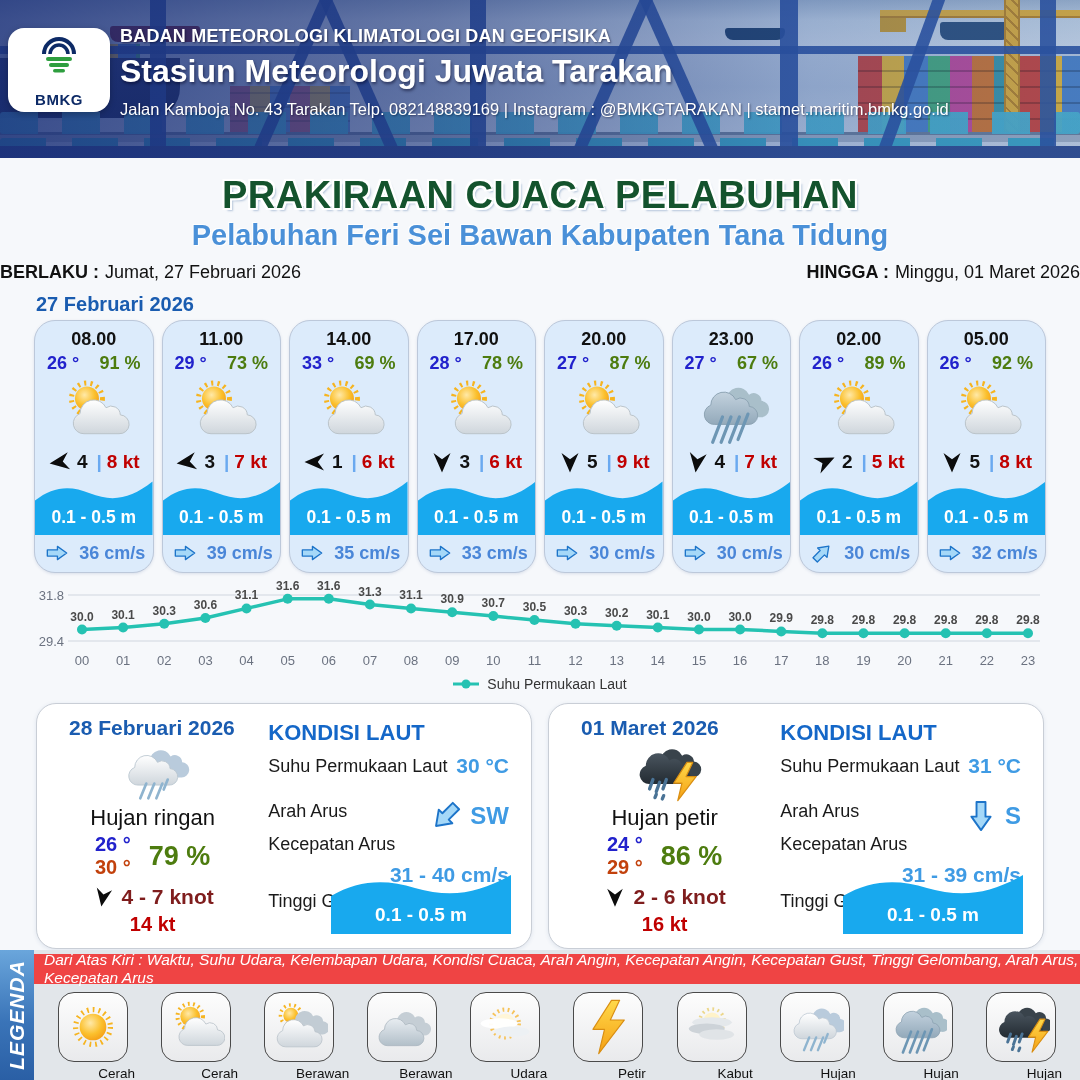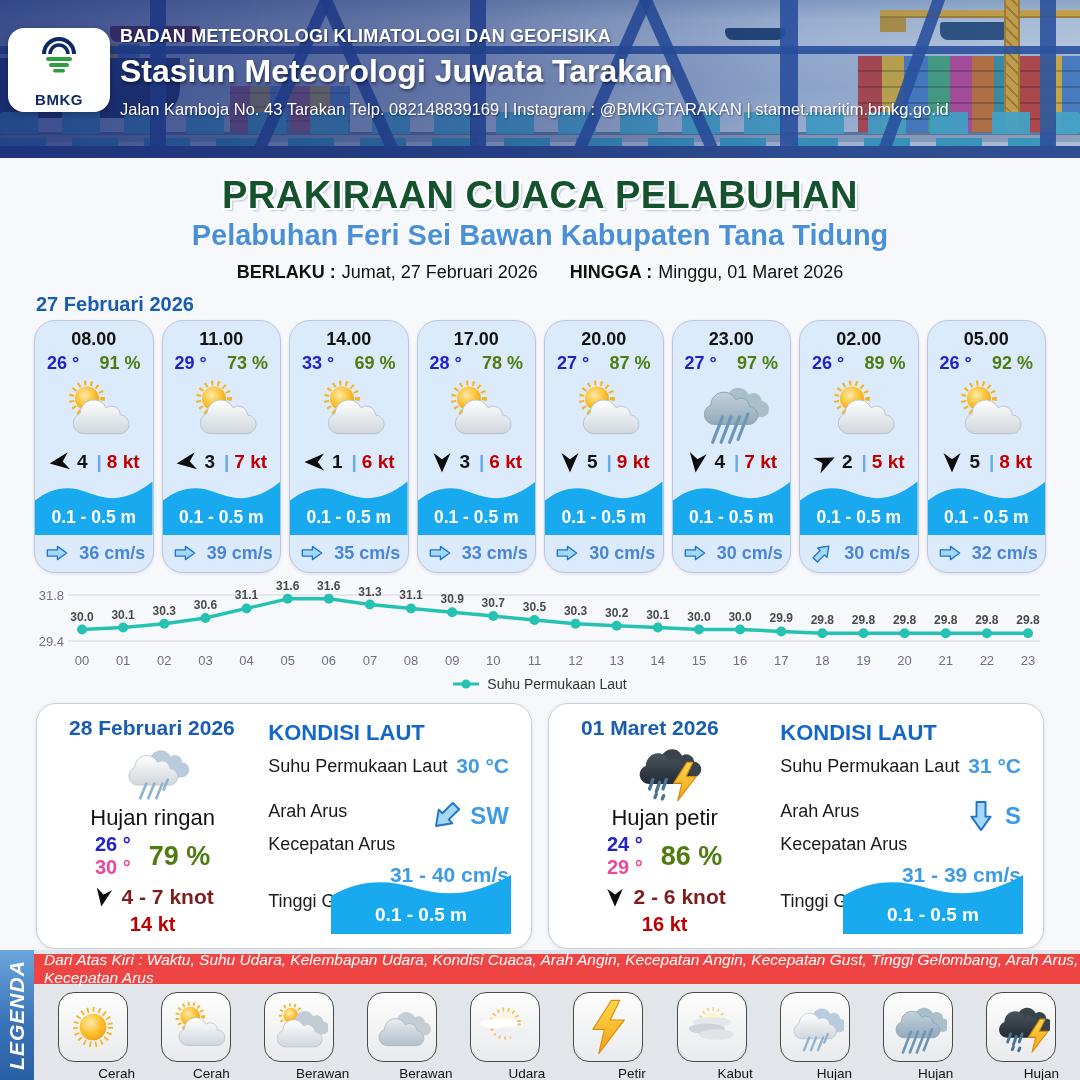--- a/index.html
+++ b/index.html
@@ -59,21 +59,21 @@
   .hdr-agency { font-size:18px; font-weight:bold; letter-spacing:.2px; text-shadow:1px 1px 2px rgba(0,0,30,.5); }
   .hdr-station { font-size:32px; font-weight:bold; margin-top:6px; text-shadow:1px 2px 3px rgba(0,0,30,.5); }
   .hdr-contact { font-size:16.5px; margin-top:10px; text-shadow:1px 1px 2px rgba(0,0,30,.5); }
 
   
   .title-block { text-align:center; padding-top:16px; }
   .main-title { font-size:38px; font-weight:bold; color:#14532d; letter-spacing:.5px;
          text-shadow:-2px -2px 0 #fff, 2px -2px 0 #fff, -2px 2px 0 #fff, 2px 2px 0 #fff, 3px 3px 2px rgba(120,150,190,.5); }
   .sub-title { font-size:29px; font-weight:bold; color:#4a90d8; margin-top:2px;
          text-shadow:-1px -1px 0 #fff, 1px 1px 0 #fff; }
-  .validity { display:flex; justify-content:center; gap:32px; margin-top:10px; font-size:18px; color:#111; }
+  .validity { display:flex; justify-content:space-between; gap:32px; margin-top:10px; font-size:18px; color:#111; }
   .validity b { font-weight:bold; margin-right:6px; }
   .day-label { margin:10px 0 4px 36px; font-size:20px; font-weight:bold; color:#1a5cb0; }
 
   
   .cards-row { display:flex; gap:8px; margin:0 34px; height:253px; }
   .fcard { flex:1; background:#dcebfb; border:1.5px solid #bcc8da; border-radius:21px; overflow:hidden;
          display:flex; flex-direction:column; position:relative; box-shadow:0 1px 3px rgba(60,90,140,.15); }
   .f-time { text-align:center; font-size:18px; font-weight:bold; color:#111; padding-top:8px; }
   .f-th { display:flex; justify-content:space-between; padding:3px 12px 0 12px; font-size:18px; font-weight:bold; }
   .f-temp { color:#2222cc; }
@@ -100,21 +100,21 @@
   
   .summary-row { display:flex; gap:16px; margin:8px 36px 0 36px; height:246px; }
   .scard { flex:1; background:#fff; border:1.5px solid #c9ced6; border-radius:20px; display:flex; padding:12px 18px 12px 14px;
          box-shadow:0 1px 4px rgba(60,90,140,.12); }
   .s-left { width:44%; display:flex; flex-direction:column; align-items:center; }
   .s-date { align-self:flex-start; margin-left:18px; font-size:21px; font-weight:bold; color:#1a5cb0; }
   .s-icon { width:104px; height:86px; margin-top:-2px; }
   .s-cond { font-size:22px; color:#111; margin-top:0px; }
   .s-temps { display:grid; grid-template-columns:auto auto; column-gap:18px; align-items:center; margin-top:2px; }
   .s-tmin { font-size:20px; font-weight:bold; color:#2222cc; }
-  .s-tmax { font-size:20px; font-weight:bold; color:#ec4899; }
+  .s-tmax { font-size:20px; font-weight:bold; color:#c2410c; }
   .s-hum { grid-row:1 / span 2; grid-column:2; font-size:27px; font-weight:bold; color:#4d7c0f; }
   .s-wind { display:flex; align-items:center; gap:8px; margin-top:6px; font-size:21px; font-weight:bold; color:#7f1d1d; }
   .s-wind .warr { width:22px; height:22px; }
   .s-gust { font-size:20px; font-weight:bold; color:#c00000; margin-top:4px; }
   .s-right { flex:1; padding-left:8px; position:relative; }
   .s-sea-title { font-size:22px; font-weight:bold; color:#1467c8; margin:4px 0 8px 6px; }
   .sea-row { display:flex; justify-content:space-between; align-items:center; padding:0 4px 0 6px; }
   .sea-label { font-size:18px; color:#1a1a1a; }
   .sea-val { font-size:21px; font-weight:bold; color:#3f9be4; }
   .sea-row.r1 { margin-top:2px; }
@@ -134,21 +134,21 @@
          background:linear-gradient(180deg,#6aa6dc 0%,#3a74b8 55%,#2a5fa5 100%);
          display:flex; align-items:center; justify-content:center; }
   .leg-banner span { transform:rotate(-90deg); font-size:21px; font-weight:bold; font-style:italic; color:#fff; letter-spacing:1px; white-space:nowrap; }
   .leg-strip { position:absolute; left:34px; right:0; top:4px; height:30px; background:#ef4444; color:#fff;
          display:flex; align-items:center; padding-left:10px; font-size:15.5px; font-style:italic; }
   .leg-items { position:absolute; left:34px; right:0; top:34px; bottom:0; display:flex; justify-content:space-evenly; align-items:flex-start; padding-top:8px; }
   .leg-item { display:flex; flex-direction:column; align-items:center; width:88px; }
   .leg-box { width:70px; height:70px; border:1.6px solid #4a4a4a; border-radius:16px;
          background:linear-gradient(180deg,#fdfdfd 0%,#e9eaec 100%); display:flex; align-items:center; justify-content:center; }
   .leg-box svg { width:58px; height:58px; }
-  .leg-label { margin-top:4px; font-size:13.5px; color:#111; text-align:left;margin-left:47px; }
+  .leg-label { margin-top:4px; font-size:13.5px; color:#111; text-align:center;margin-left:47px; }
 
   .hidden-defs { position:absolute; width:0; height:0; overflow:hidden; }
 </style>
 </head>
 <body>
 
 <svg class="hidden-defs" aria-hidden="true">
   <defs>
     <radialGradient id="sunG" cx="40%" cy="35%" r="70%">
       <stop offset="0%" stop-color="#ffe9a8"></stop>
@@ -510,21 +510,21 @@
           <svg class="carr" style="transform:rotate(0deg)">
             <use href="#block-arrow"></use>
           </svg>
           <span>30 cm/s</span>
         </div>
       </div>
       <div class="fcard">
         <div class="f-time">23.00</div>
         <div class="f-th">
           <span class="f-temp">27 °</span>
-          <span class="f-hum">97 %</span>
+          <span class="f-hum">67 %</span>
         </div>
         <svg class="f-icon">
           <use href="#icon-hujan-sedang"></use>
         </svg>
         <div class="f-wind">
           <svg class="warr" style="transform:rotate(188deg)">
             <use href="#wind-arrow"></use>
           </svg>
           <span class="f-ws">4</span>
           <span class="f-sep">|</span>

